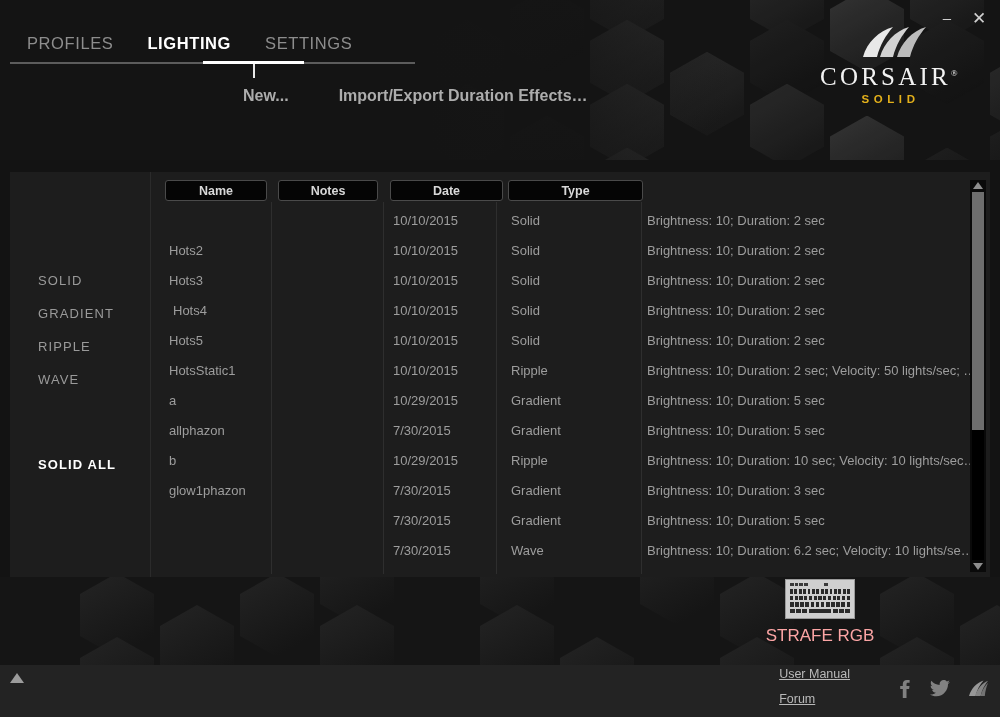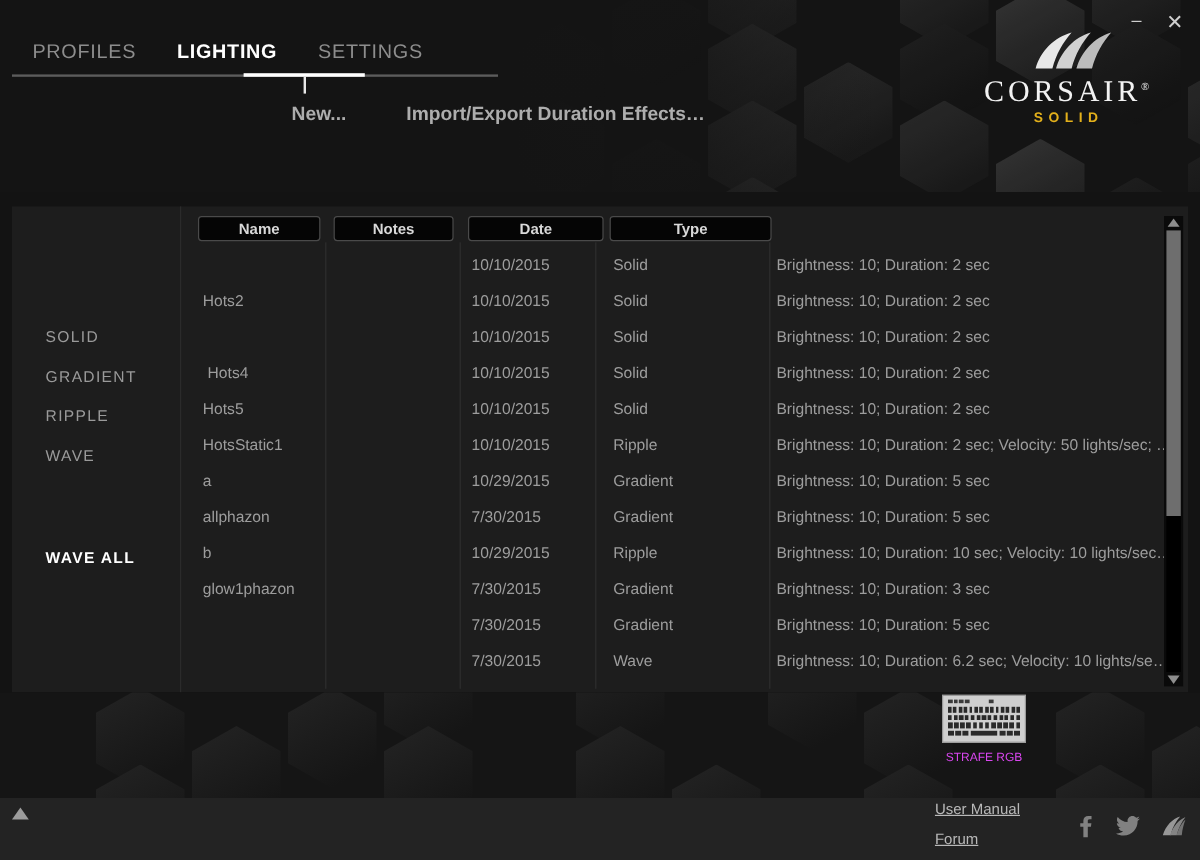--- a/index.html
+++ b/index.html
@@ -103,21 +103,21 @@
   .devzone { position:absolute; left:0; top:577px; width:1000px; height:88px; background:#151515; overflow:hidden;}
   .devhex { position:absolute; width:74px; height:84px; clip-path: polygon(50% 0%, 100% 25%, 100% 75%, 50% 100%, 0% 75%, 0% 25%);
             background: linear-gradient(150deg,#242424 0%,#1a1a1a 55%,#121212 100%);}
   .device { position:absolute; right:90px; top:2px; width:180px; text-align:center; z-index:4;}
   .kb { width:70px; height:40px; margin:0 auto; background:#cfcfcf; border:1px solid #9a9a9a; padding:3px 4px;}
   .kbrow { display:flex; gap:1.6px; margin-bottom:2px; }
   .kbkey { flex:1; height:4.6px; background:#2a2a2a; }
   .kbrow.f .kbkey { height:3px; background:#3a3a3a; }
   .kbrow.f { gap:1.2px; margin-bottom:3px; }
   .kbspace { flex:5; }
-  .devname { font-size:10px; color:#d946ef; margin-top:7px; }
+  .devname { font-size:17px; color:#fca5a5; margin-top:7px; }
 
   
   .footer { position:absolute; left:0; top:665px; width:1000px; height:52px; background:#232323; }
   .collapse {
     position:absolute; left:10px; top:8px; width:0;height:0;
     border-left:7px solid transparent;border-right:7px solid transparent;border-bottom:10px solid #9c9c9c;
     cursor:pointer;
   }
   .flinks { position:absolute; right:150px; top:2px; text-align:left; }
   .flink { display:block; font-size:12.5px; color:#b9b9b9; text-decoration:underline; margin-bottom:11px; cursor:pointer;}
@@ -184,21 +184,21 @@
     </div>
   </div>
 
   <div class="panel">
 
     <div class="sidebar" id="sidebar">
         <div class="side-item" style="top: 101px;">SOLID</div>
         <div class="side-item" style="top: 134px;">GRADIENT</div>
         <div class="side-item" style="top: 167px;">RIPPLE</div>
         <div class="side-item" style="top: 200px;">WAVE</div>
-        <div class="side-item sel" style="top: 285px;">WAVE ALL</div>
+        <div class="side-item sel" style="top: 285px;">SOLID ALL</div>
       </div>
     <div class="panel-sep"></div>
 
     <div class="grid">
       <div class="ghead" id="ghead">
           <div class="gh" style="left: 14px; width: 102px;">Name</div>
           <div class="gh" style="left: 127px; width: 100px;">Notes</div>
           <div class="gh" style="left: 239px; width: 113px;">Date</div>
           <div class="gh" style="left: 357px; width: 135px;">Type</div>
         </div>
@@ -216,20 +216,21 @@
             <div class="cell" style="left: 496px; width: 330px;">Brightness: 10; Duration: 2 sec</div>
           </div>
           <div class="row">
             <div class="cell" style="left: 18px; width: 100px;">Hots2</div>
             <div class="cell" style="left: 130px; width: 100px;"></div>
             <div class="cell" style="left: 242px; width: 110px;">10/10/2015</div>
             <div class="cell" style="left: 360px; width: 130px;">Solid</div>
             <div class="cell" style="left: 496px; width: 330px;">Brightness: 10; Duration: 2 sec</div>
           </div>
           <div class="row">
+            <div class="cell" style="left: 18px; width: 100px;">Hots3</div>
             <div class="cell" style="left: 130px; width: 100px;"></div>
             <div class="cell" style="left: 242px; width: 110px;">10/10/2015</div>
             <div class="cell" style="left: 360px; width: 130px;">Solid</div>
             <div class="cell" style="left: 496px; width: 330px;">Brightness: 10; Duration: 2 sec</div>
           </div>
           <div class="row">
             <div class="cell" style="left: 22px; width: 100px;">Hots4</div>
             <div class="cell" style="left: 130px; width: 100px;"></div>
             <div class="cell" style="left: 242px; width: 110px;">10/10/2015</div>
             <div class="cell" style="left: 360px; width: 130px;">Solid</div>

